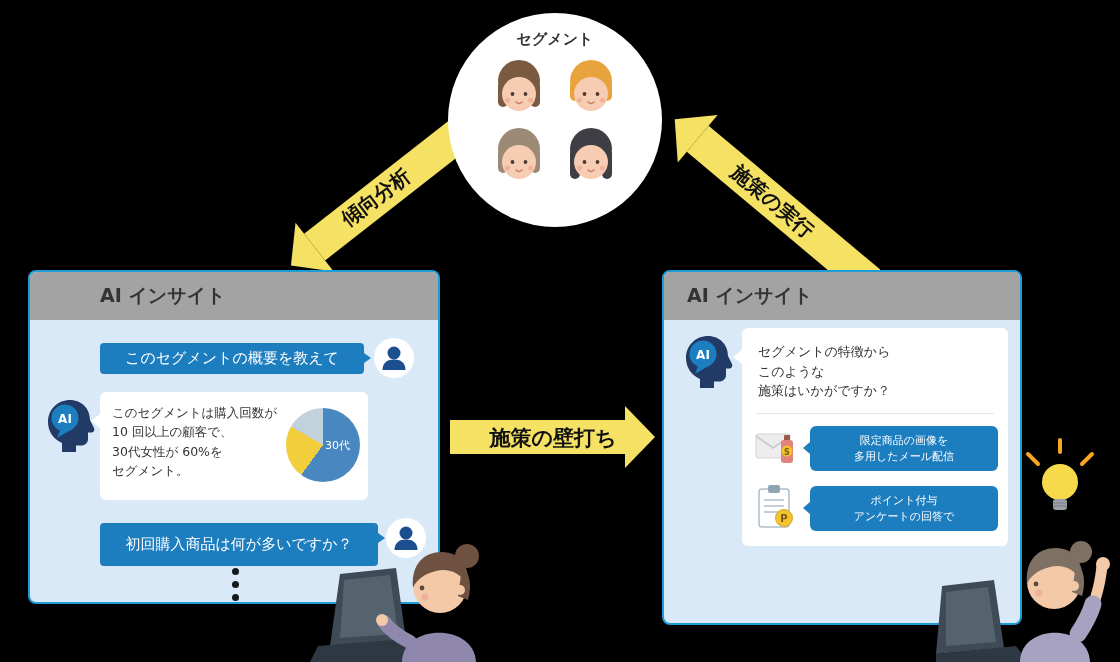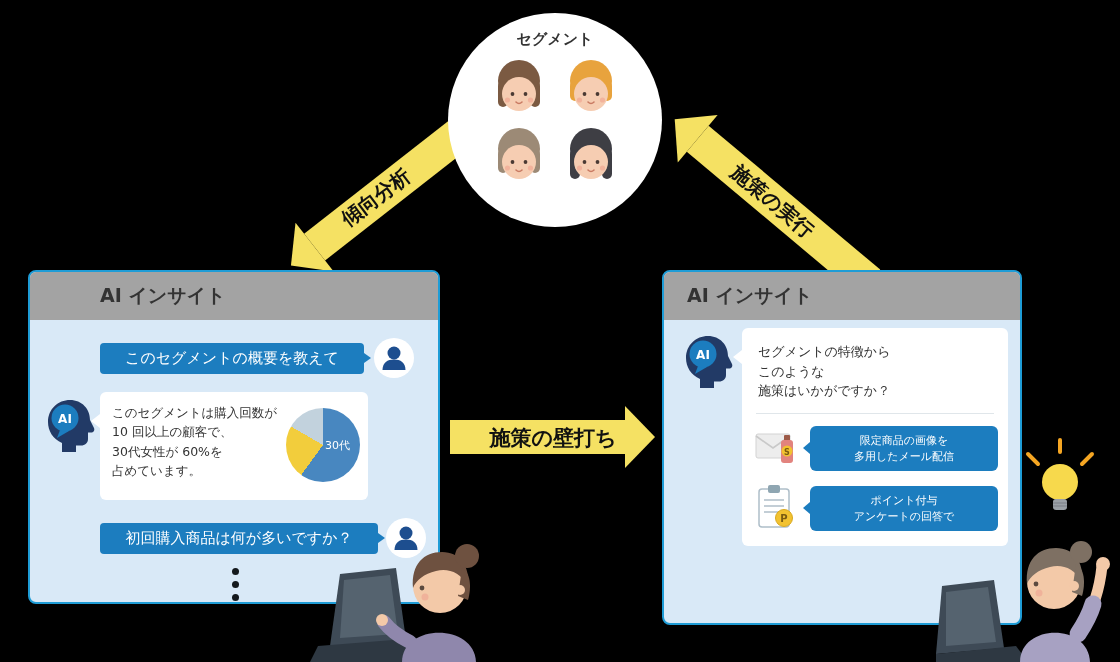--- a/index.html
+++ b/index.html
@@ -39,21 +39,21 @@
   .panel-right .panel-title { padding-left:23px; }
 
   
   .user-bubble { position:absolute; background:var(--bubble_blue,#1C7DBF); color:#fff;
     border-radius:4px; display:flex; align-items:center; justify-content:center;
     font-size:15px; white-space:nowrap; }
   .user-bubble .tail-r { position:absolute; right:-7px; top:10px; width:0; height:0;
     border-top:5px solid transparent; border-bottom:5px solid transparent;
     border-left:7px solid var(--bubble_blue,#1C7DBF); }
   .q1 { left:70px; top:71px;  width:264px; height:31px; }
-  .q2 { left:70px; top:251px; width:278px; height:31px; }
+  .q2 { left:70px; top:251px; width:278px; height:43px; }
   .avatar { position:absolute; width:40px; height:40px; }
   .a1 { left:344px; top:66px; }
   .a2 { left:356px; top:246px; }
   .ai-icon { position:absolute; width:58px; height:58px; }
   .ai-left  { left:10px; top:124px; }
   .ai-right { left:14px; top:60px; }
 
   .answer-bubble { position:absolute; left:70px; top:120px; width:268px; height:108px;
     background:#fff; border-radius:6px; }
   .answer-bubble .tail-l, .rp-bubble .tail-l { position:absolute; left:-9px; top:22px;
@@ -185,21 +185,21 @@
         <text x="25" y="26.5" text-anchor="middle" font-size="12" font-weight="bold" fill="#fff">AI</text>
       </svg>
     </div>
 
     <div class="answer-bubble">
       <span class="tail-l"></span>
       <div class="answer-text">
         <div>このセグメントは購入回数が</div>
         <div>10 回以上の顧客で、</div>
         <div>30代女性が 60%を</div>
-        <div>占めています。</div>
+        <div>セグメント。</div>
       </div>
       <div class="pie">
         <span class="pie-label">30代</span>
       </div>
     </div>
 
     <div class="user-bubble q2">
       <span>初回購入商品は何が多いですか？</span>
       <span class="tail-r"></span>
     </div>

